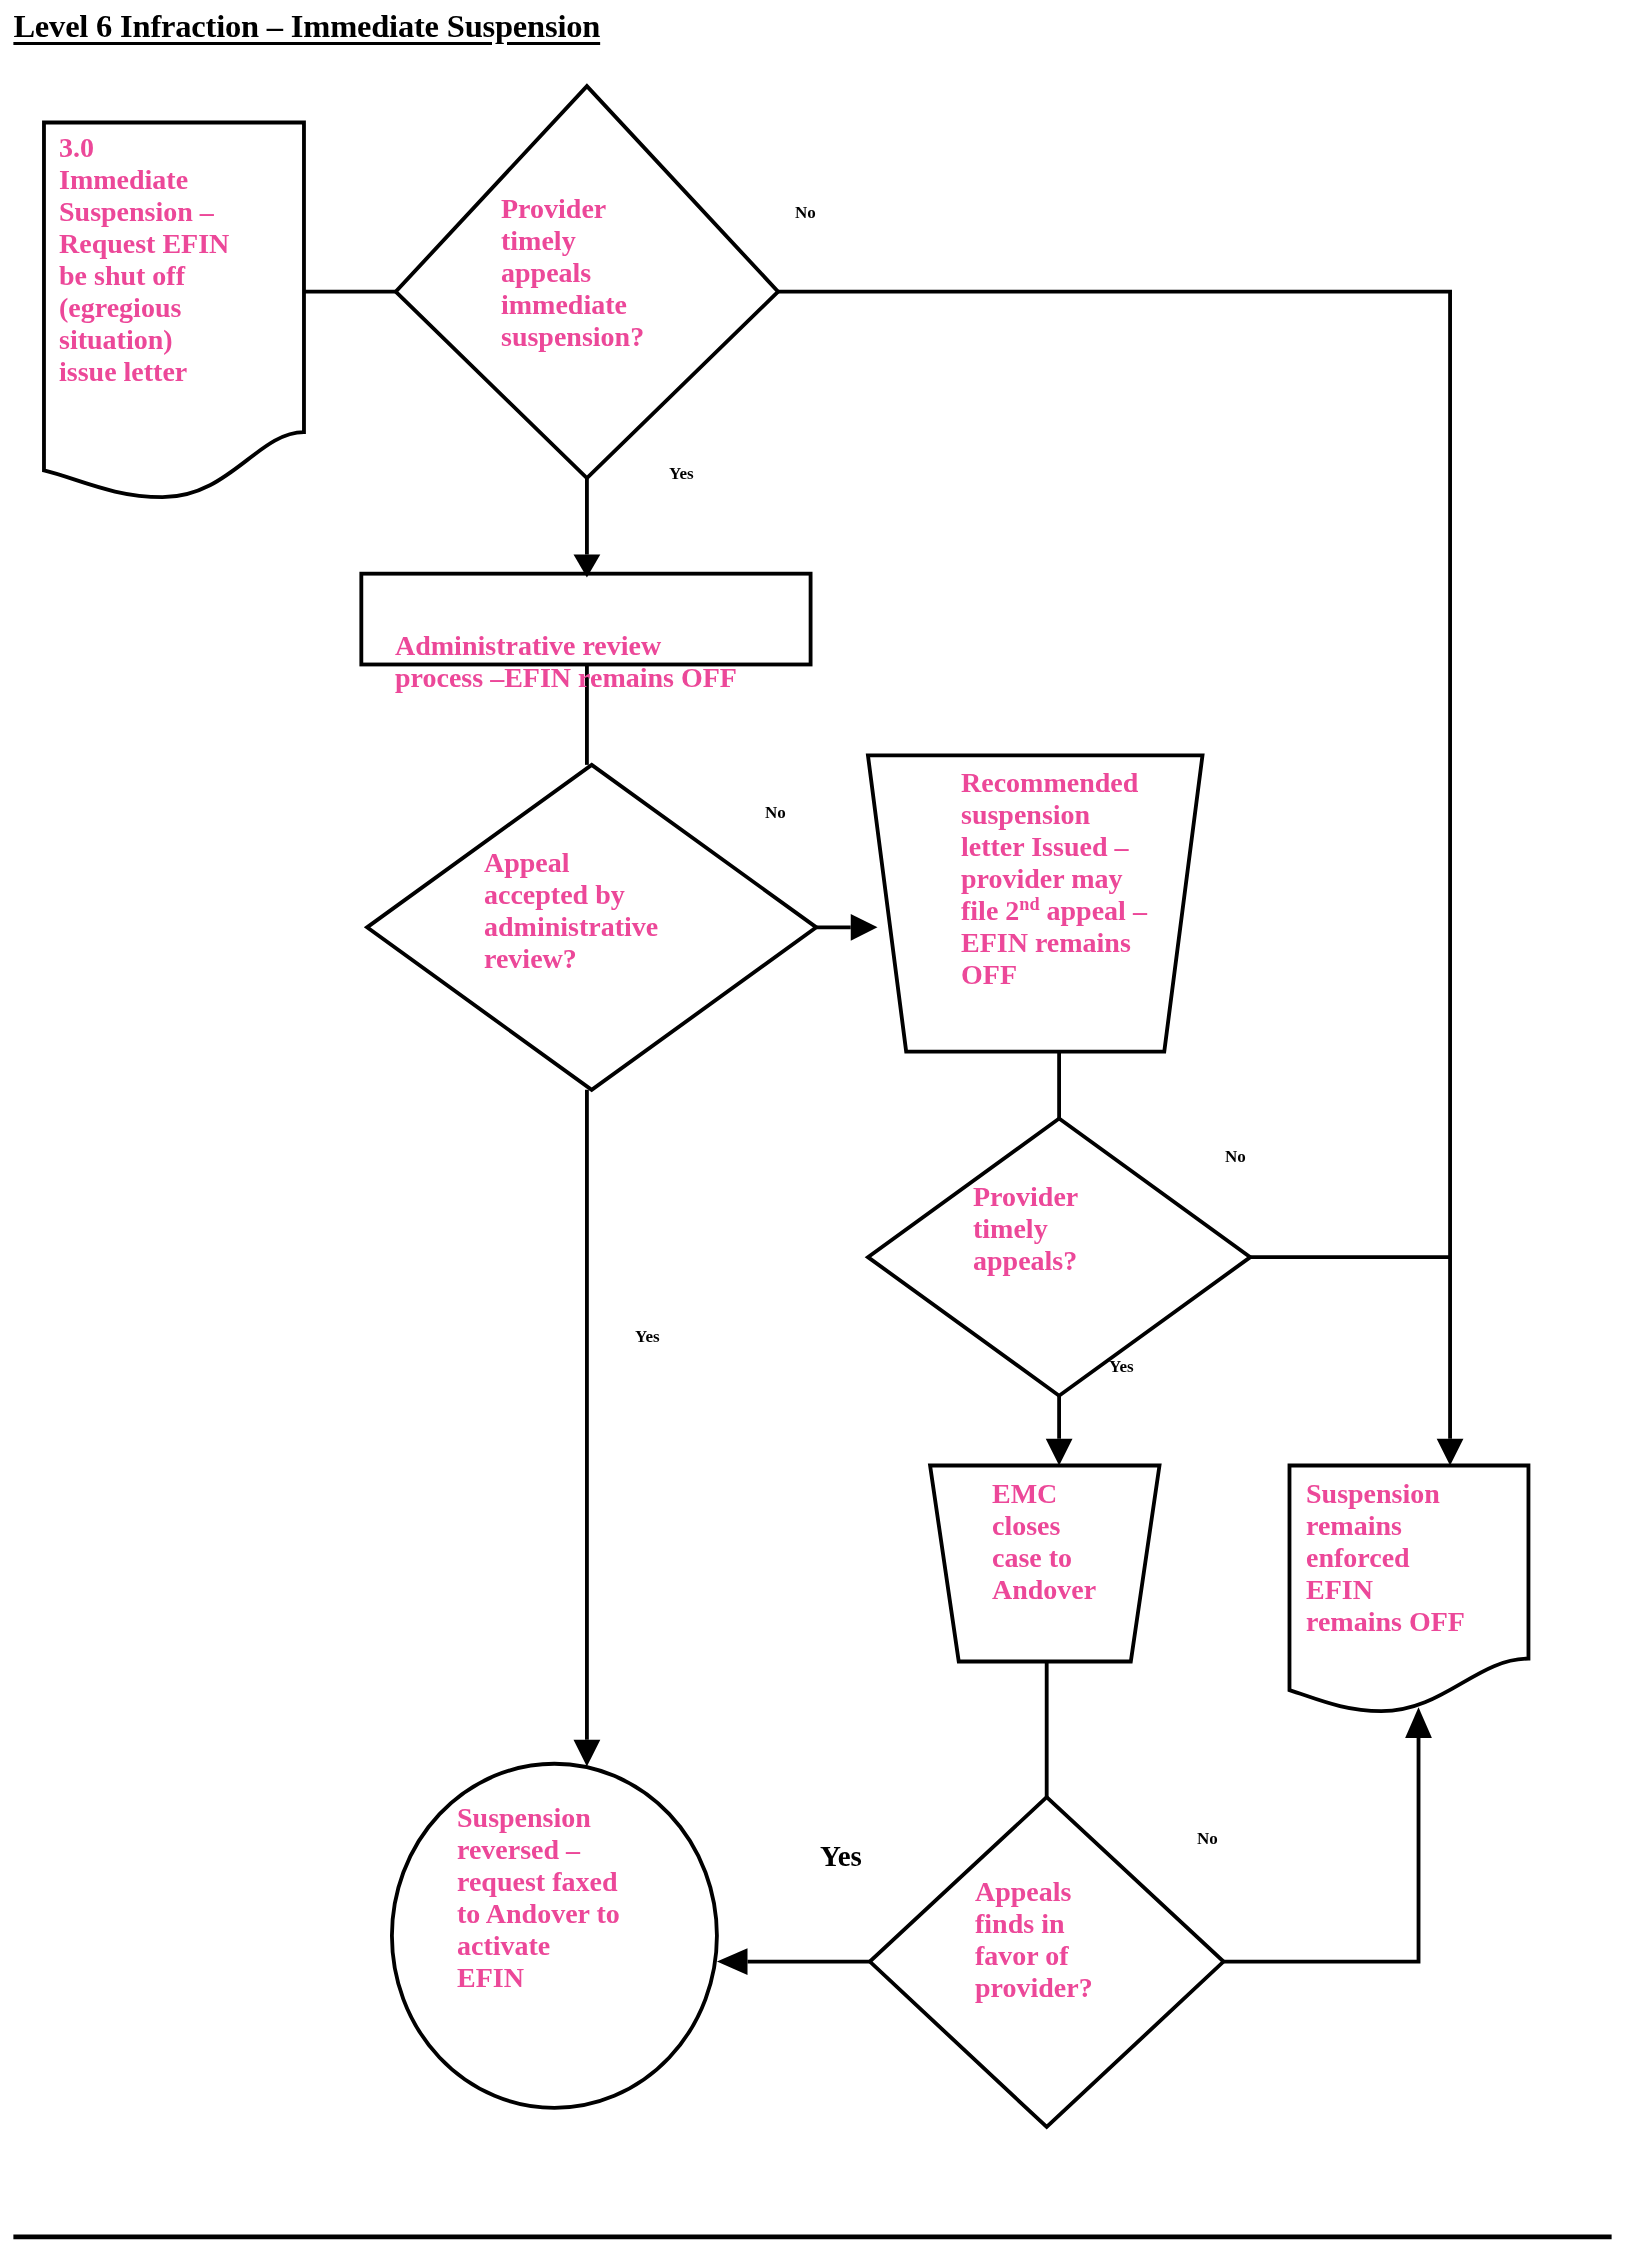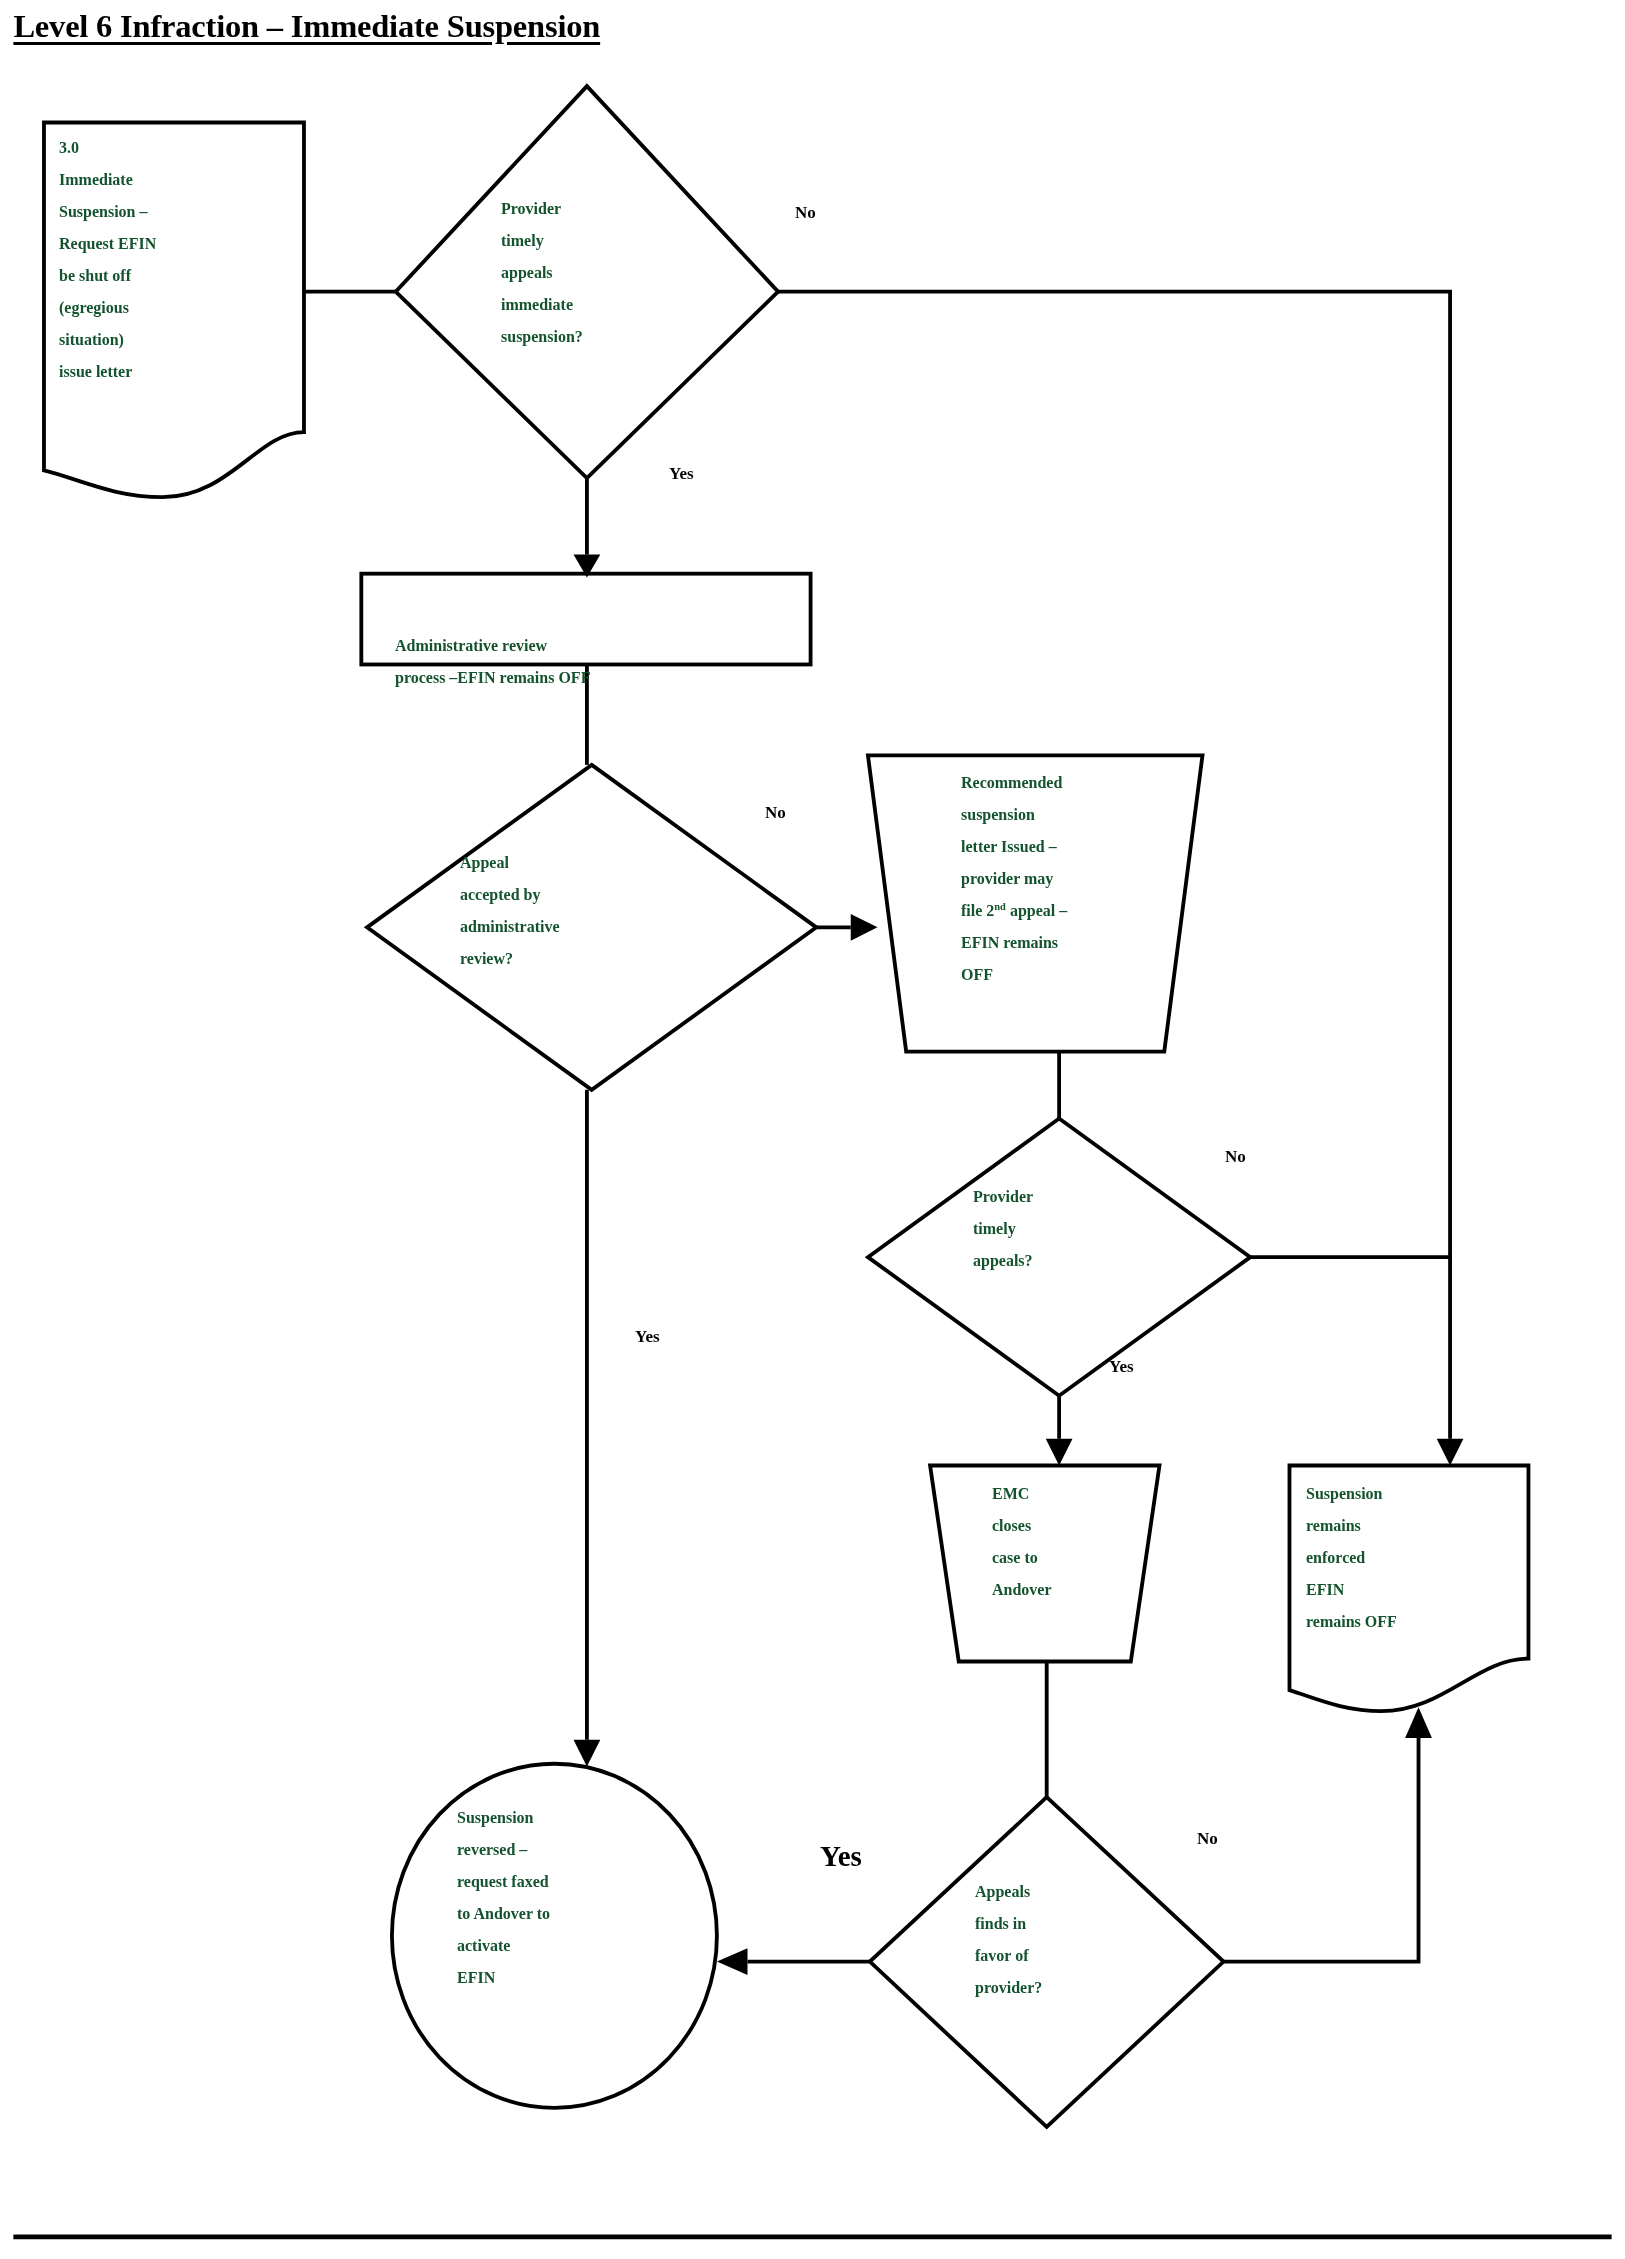--- a/index.html
+++ b/index.html
@@ -53,22 +53,22 @@
     stroke: none;
   }
   .rule {
     stroke: #000000;
     stroke-width: 5;
   }
   .node-text {
     position: absolute;
     font-family: "Liberation Serif", "DejaVu Serif", serif;
     font-weight: bold;
-    color: #14532d;
-    font-size: 16px;
+    color: #ec4899;
+    font-size: 28px;
     line-height: 32px;
     white-space: pre-line;
   }
   .edge-label {
     position: absolute;
     font-family: "Liberation Serif", "DejaVu Serif", serif;
     font-weight: bold;
     color: #000000;
     font-size: 17px;
     white-space: nowrap;
@@ -153,21 +153,21 @@
 
   <div class="node-text ta-left" style="left:501px; top:193px; width:220px;">Provider
 timely
 appeals
 immediate
 suspension?</div>
 
   <div class="node-text ta-left" style="left:395px; top:584px; width:430px;margin-top:46px;">Administrative review
 process –EFIN remains OFF</div>
 
-  <div class="node-text ta-left" style="left:460px; top:847px; width:268px;">Appeal
+  <div class="node-text ta-left" style="left:484px; top:847px; width:268px;">Appeal
 accepted by
 administrative
 review?</div>
 
   <div class="node-text ta-left" style="left:961px; top:767px; width:239px;">Recommended<br>suspension<br>letter Issued –<br>provider may<br>file 2<sup>nd</sup> appeal –<br>EFIN remains<br>OFF</div>
 
   <div class="node-text ta-left" style="left:973px; top:1181px; width:191px;">Provider
 timely
 appeals?</div>
 

